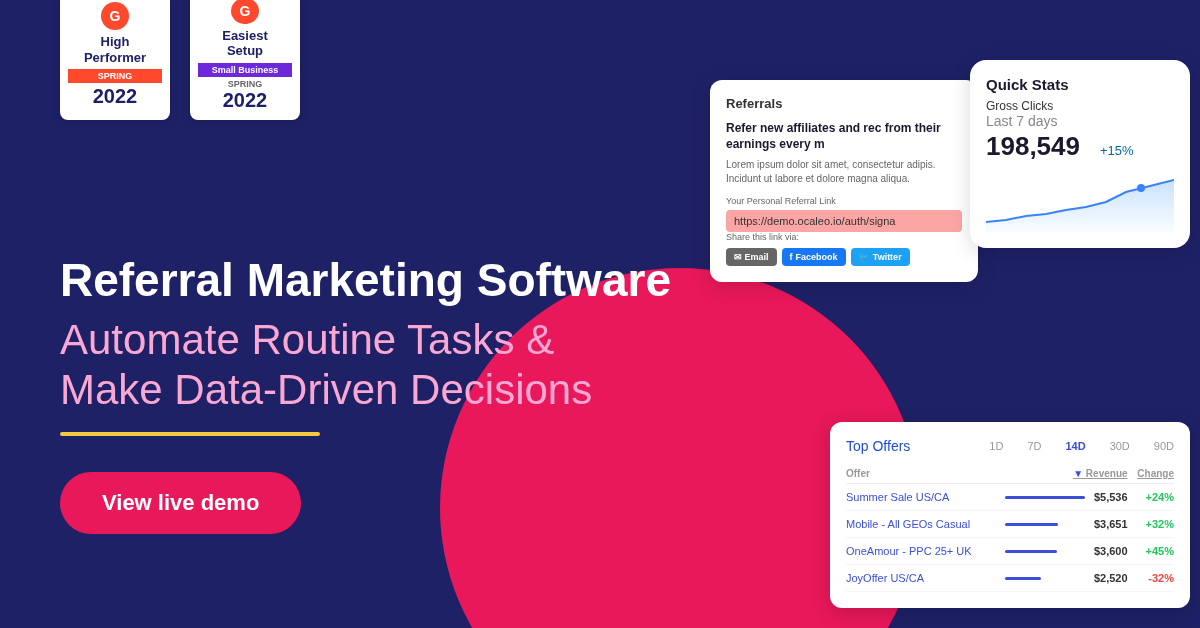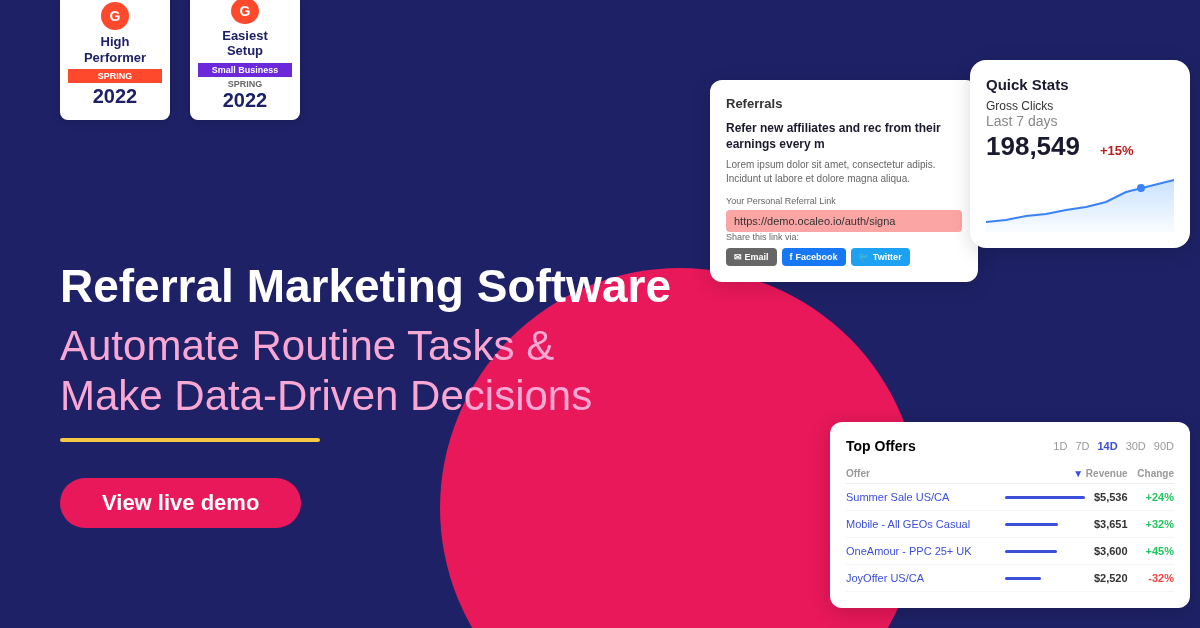--- a/index.html
+++ b/index.html
@@ -150,21 +150,21 @@
       background: #f5c842;
       border-radius: 2px;
       margin-bottom: 36px;
     }
 
     .cta-button {
       background: #e8185a;
       color: white;
       border: none;
       border-radius: 50px;
-      padding: 12px 42px;
+      padding: 18px 42px;
       font-size: 22px;
       font-weight: 600;
       cursor: pointer;
       display: inline-block;
       width: fit-content;
     }
 
     
     .right-content {
       position: absolute;
@@ -294,22 +294,22 @@
     }
 
     .qs-number {
       font-size: 26px;
       font-weight: 800;
       color: #1a1a2e;
     }
 
     .qs-change {
       font-size: 13px;
-      font-weight: 700;
-      color: #b91c1c;
+      font-weight: 400;
+      color: #0369a1;
     }
 
     
     .mini-chart {
       width: 100%;
       height: 60px;
       position: relative;
     }
 
     
@@ -327,27 +327,27 @@
 
     .to-header {
       display: flex;
       align-items: center;
       justify-content: space-between;
       margin-bottom: 10px;
     }
 
     .to-title {
       font-size: 14px;
-      font-weight: 700;
-      color: #000000;
+      font-weight: 400;
+      color: #1d4ed8;
     }
 
     .to-tabs {
       display: flex;
-      gap: 8px;
+      gap: 24px;
     }
 
     .to-tab {
       font-size: 11px;
       color: #999;
       cursor: pointer;
     }
 
     .to-tab.active {
       color: #3b4fd8;
@@ -360,21 +360,21 @@
     }
 
     .to-table th {
       font-size: 10px;
       color: #999;
       text-align: left;
       padding: 4px 0;
       border-bottom: 1px solid #eee;
     }
 
-    .to-table th.right { text-align: right; }
+    .to-table th.right { text-align: right; text-decoration: underline; }
 
     .to-table td {
       font-size: 11px;
       padding: 7px 0;
       border-bottom: 1px solid #f5f5f5;
     }
 
     .to-table td.offer-name {
       color: #3b4fd8;
       font-weight: 500;

